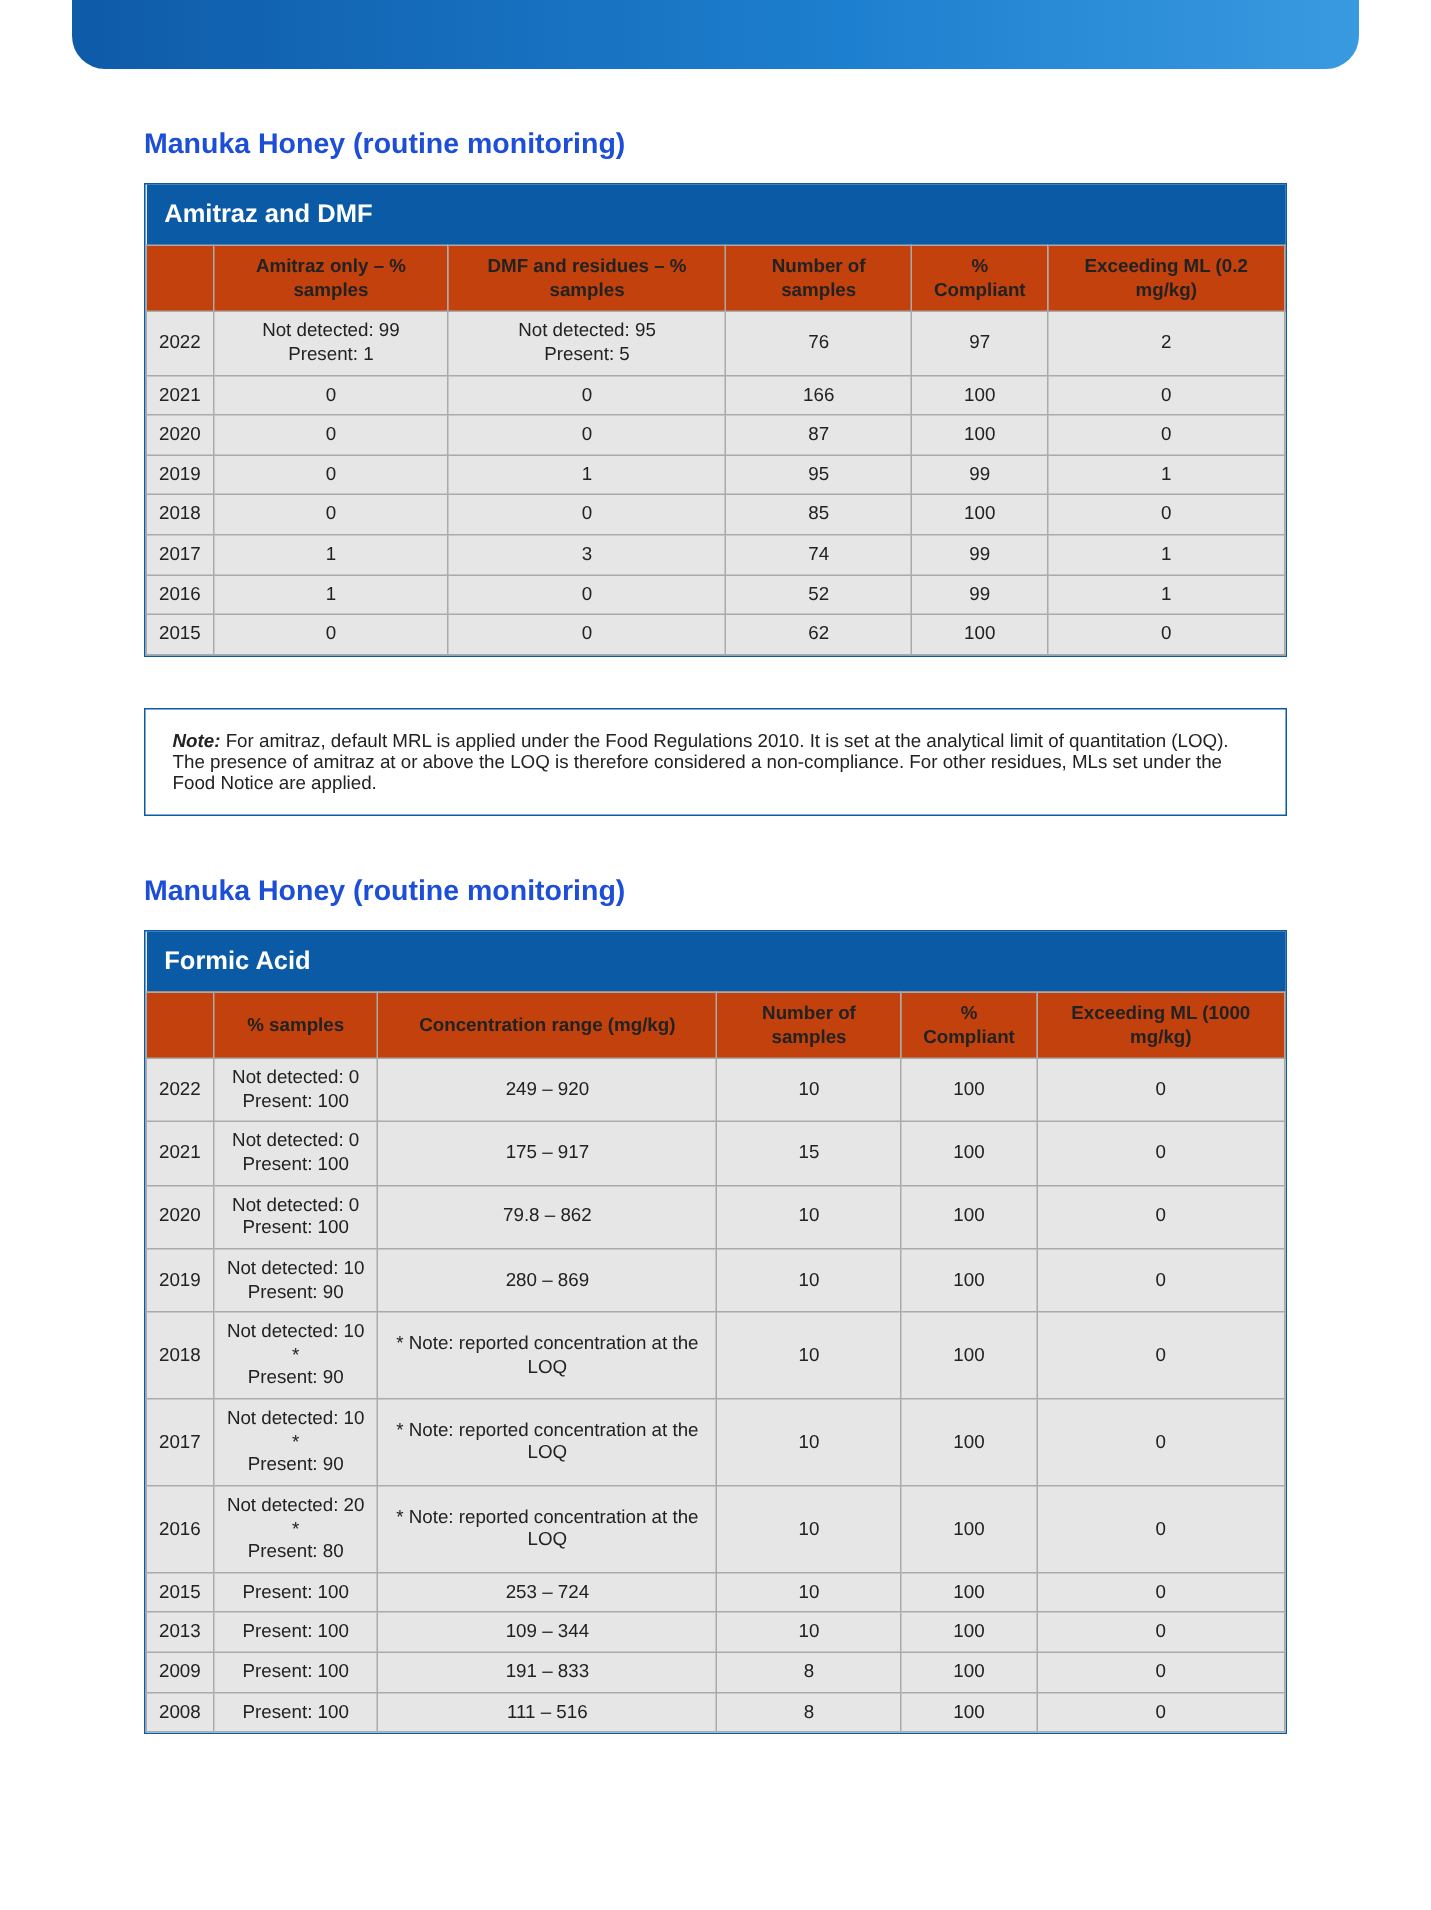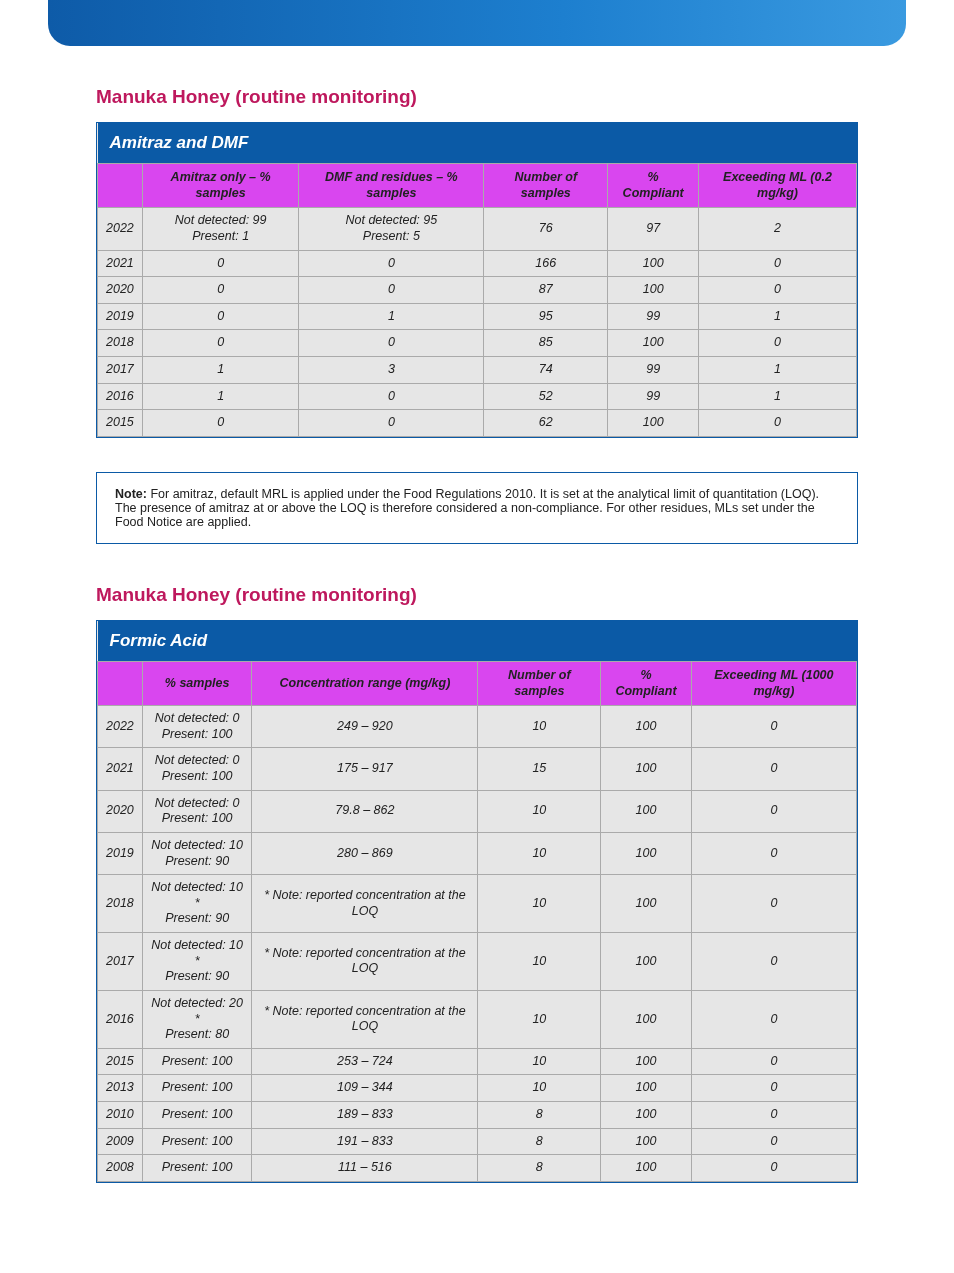--- a/index.html
+++ b/index.html
@@ -14,44 +14,43 @@
   .top-banner {
     margin: 0 48px;
     height: 46px;
     background: linear-gradient(90deg, #0e5ba8 0%, #1d7fcf 60%, #3a9ae0 100%);
     border-bottom-left-radius: 22px;
     border-bottom-right-radius: 22px;
   }
   h1.section-title {
     font-size: 19px;
     font-weight: bold;
-    color: #be185d;
+    color: #1d4ed8;
     margin: 40px 48px 14px 96px;
   }
   .table-wrap {
     margin: 0 96px 0 96px;
     border: 1px solid #0b5aa6;
     background: #e6e6e6;
-    font-style: italic;
   }
   .tbl {
     width: 100%;
     border-collapse: collapse;
     font-size: 12.5px;
   }
   .tbl thead th.table-title {
     background: #0b5aa6;
     color: #fff;
     font-weight: bold;
     font-size: 17px;
     text-align: left;
     padding: 10px 12px;
   }
   .tbl th.colhead {
-    background: #d946ef;
+    background: #c2410c;
     font-weight: bold;
     text-align: center;
     padding: 6px 8px;
     border: 1px solid #aaa;
     line-height: 1.25;
   }
   .tbl th.colhead:first-child { text-align: left; }
   .tbl td {
     background: #e6e6e6;
     border: 1px solid #aaa;
@@ -60,21 +59,21 @@
     vertical-align: middle;
     line-height: 1.25;
   }
   .tbl td.left { text-align: left; }
   .note-box {
     margin: 34px 96px 0 96px;
     border: 1px solid #0b5aa6;
     padding: 14px 18px;
     font-size: 12.5px;
   }
-  .note-box strong { font-weight: bold; }
+  .note-box strong { font-weight: bold; font-style: italic; }
 </style>
 </head>
 <body>
 
 <div class="top-banner"></div>
 
 <h1 class="section-title">Manuka Honey (routine monitoring)</h1>
 
 <div class="table-wrap">
   <table class="tbl">
@@ -250,28 +249,20 @@
         </tr>
         <tr>
           <td class="left">2013</td>
           <td>Present: 100</td>
           <td>109 – 344</td>
           <td>10</td>
           <td>100</td>
           <td>0</td>
         </tr>
         <tr>
-          <td class="left">2010</td>
-          <td>Present: 100</td>
-          <td>189 – 833</td>
-          <td>8</td>
-          <td>100</td>
-          <td>0</td>
-        </tr>
-        <tr>
           <td class="left">2009</td>
           <td>Present: 100</td>
           <td>191 – 833</td>
           <td>8</td>
           <td>100</td>
           <td>0</td>
         </tr>
         <tr>
           <td class="left">2008</td>
           <td>Present: 100</td>

